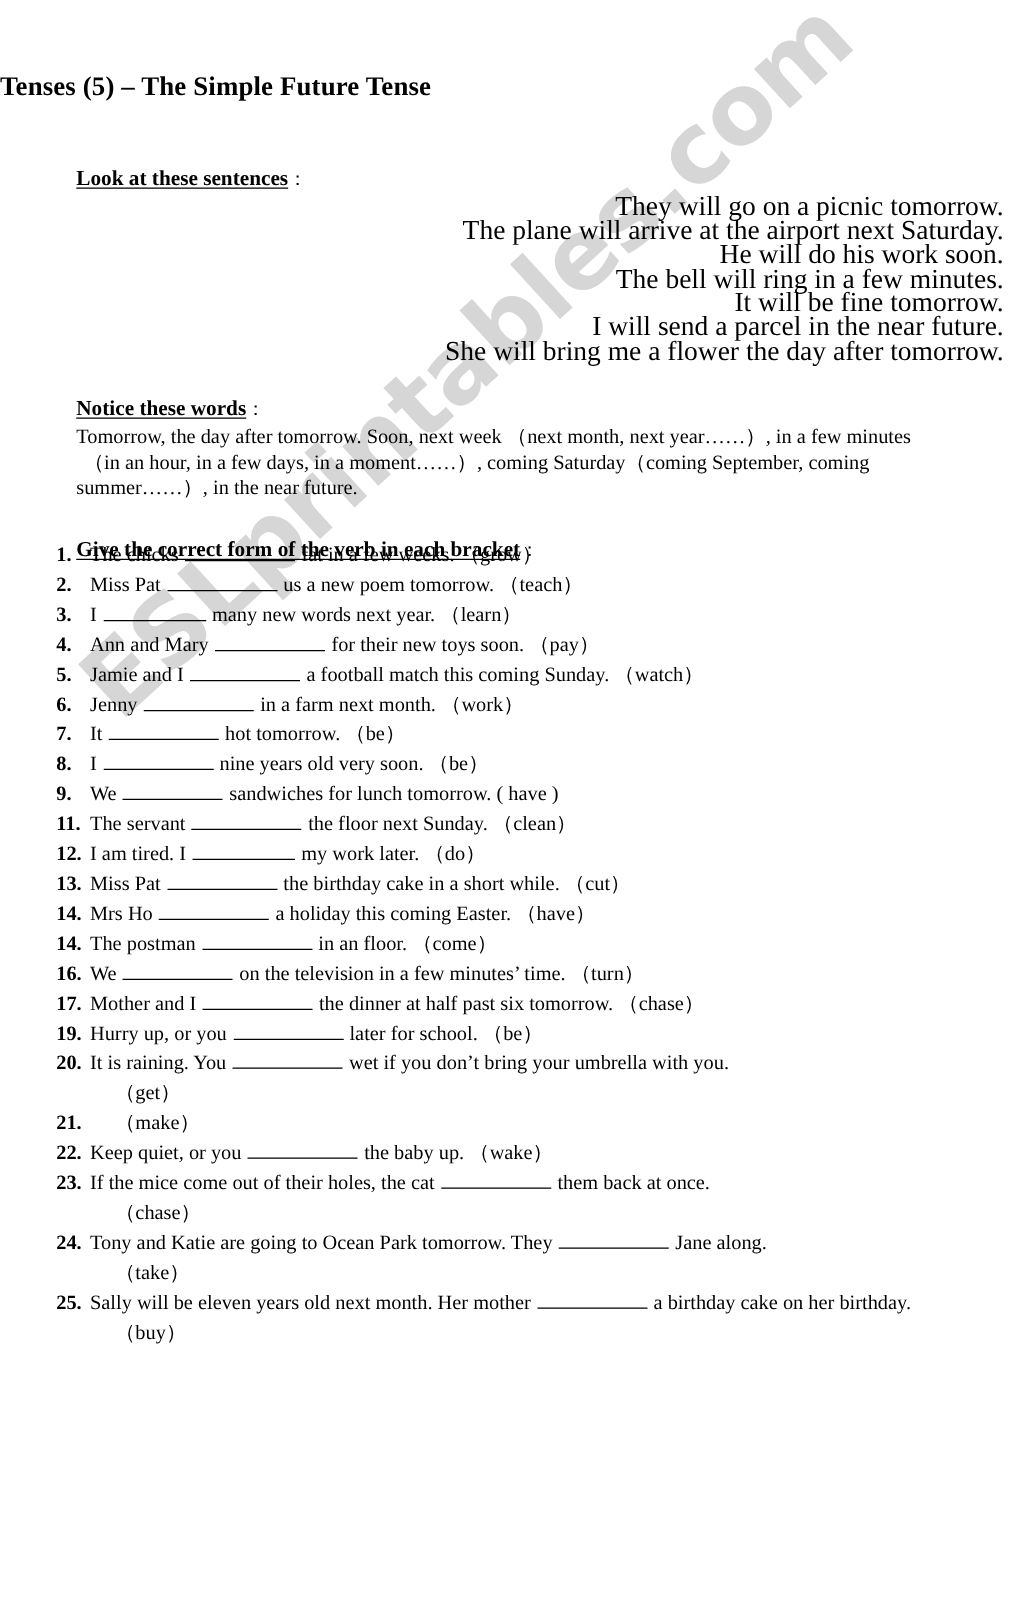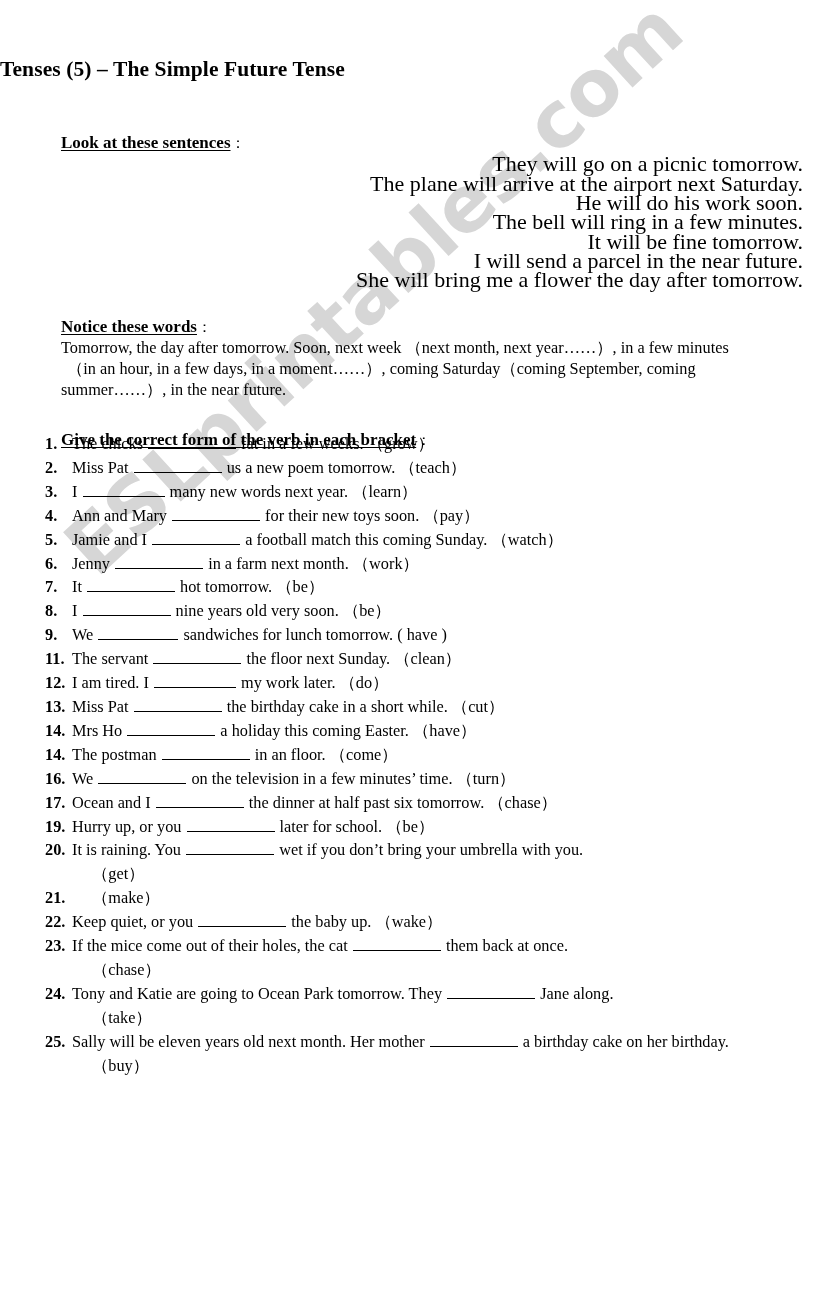--- a/index.html
+++ b/index.html
@@ -234,21 +234,21 @@
       <div class="ex-item wide">
         <span class="num">14.</span>
         <span class="body"><span>The postman </span><span class="blank" style="width: 88px;"></span><span> in an floor.  </span><span class="hint">（come）</span></span>
       </div>
       <div class="ex-item wide">
         <span class="num">16.</span>
         <span class="body"><span>We </span><span class="blank" style="width: 88px;"></span><span> on the television in a few minutes’ time.  </span><span class="hint">（turn）</span></span>
       </div>
       <div class="ex-item wide">
         <span class="num">17.</span>
-        <span class="body"><span>Ocean and I </span><span class="blank" style="width: 88px;"></span><span> the dinner at half past six tomorrow.  </span><span class="hint">（chase）</span></span>
+        <span class="body"><span>Mother and I </span><span class="blank" style="width: 88px;"></span><span> the dinner at half past six tomorrow.  </span><span class="hint">（chase）</span></span>
       </div>
       <div class="ex-item wide">
         <span class="num">19.</span>
         <span class="body"><span>Hurry up, or you </span><span class="blank" style="width: 88px;"></span><span> later for school.  </span><span class="hint">（be）</span></span>
       </div>
       <div class="ex-item wide">
         <span class="num">20.</span>
         <span class="body"><span>It is raining. You </span><span class="blank" style="width: 88px;"></span><span> wet if you don’t bring your umbrella with you.</span></span>
         <span class="cont hint">（get）</span>
       </div>

